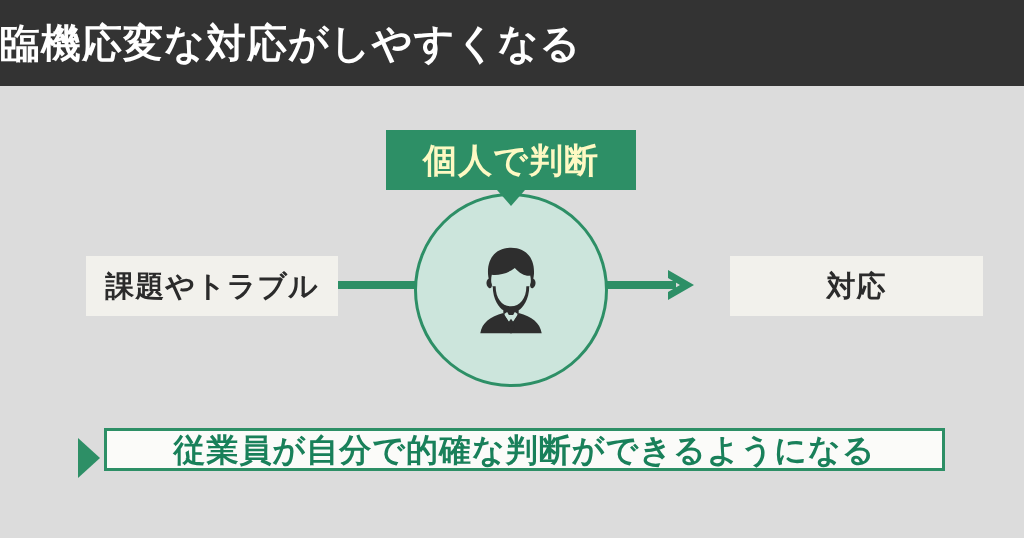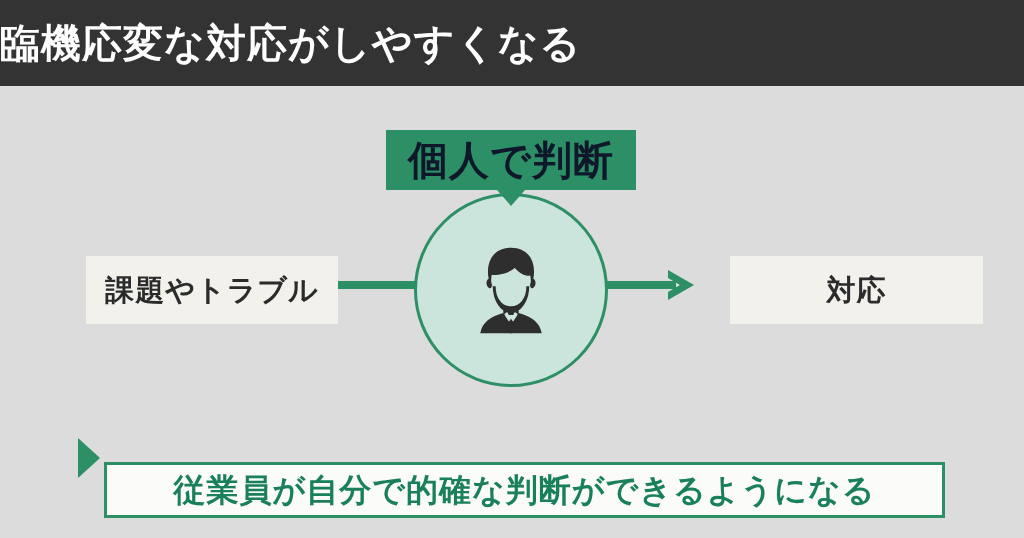--- a/index.html
+++ b/index.html
@@ -47,22 +47,22 @@
     left: 386px;
     top: 130px;
     width: 250px;
     height: 60px;
     background: #2d8f66;
     display: flex;
     align-items: center;
     justify-content: center;
   }
   .callout-label {
-    color: #0f172a;
-    font-size: 40px;
+    color: #fef9c3;
+    font-size: 34px;
     font-weight: bold;
     line-height: 1;
     letter-spacing: 1px;
     white-space: nowrap;
   }
   .callout-tail {
     position: absolute;
     left: 497px;
     top: 190px;
     width: 0;
@@ -91,21 +91,21 @@
   }
   .person-icon {
     width: 96px;
     height: 96px;
     display: block;
   }
 
   
   .side-box {
     position: absolute;
-    height: 68px;
+    height: 60px;
     background: #f2f1ec;
     display: flex;
     align-items: center;
     justify-content: center;
     z-index: 2;
   }
   .side-box-left  { left: 86px;  top: 256px; width: 252px; }
   .side-box-right { left: 730px; top: 256px; width: 253px; }
   .side-box-label {
     color: #2b2b2b;
@@ -134,28 +134,27 @@
     height: 38px;
     z-index: 1;
   }
 
   
   .bottom-banner {
     position: absolute;
     left: 104px;
     top: 428px;
     width: 841px;
-    height: 56px;
+    height: 43px;
     background: #fbfbf9;
     border: 3px solid #2d8f66;
     box-sizing: border-box;
     display: flex;
     align-items: center;
     justify-content: center;
-    margin-top: 34px;
   }
   .bottom-banner-label {
     color: #19805a;
     font-size: 32px;
     font-weight: bold;
     line-height: 1;
     letter-spacing: 1px;
     white-space: nowrap;
   }
   .banner-marker {

